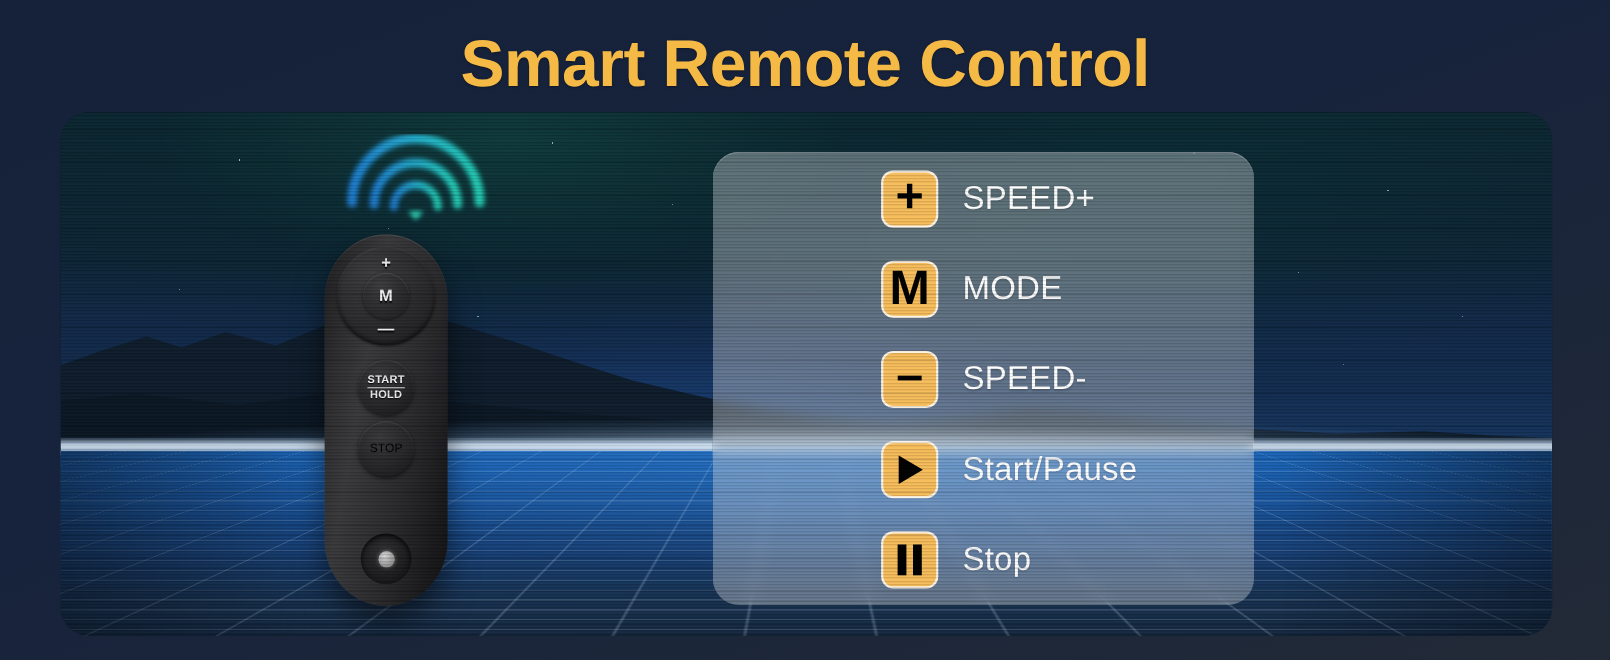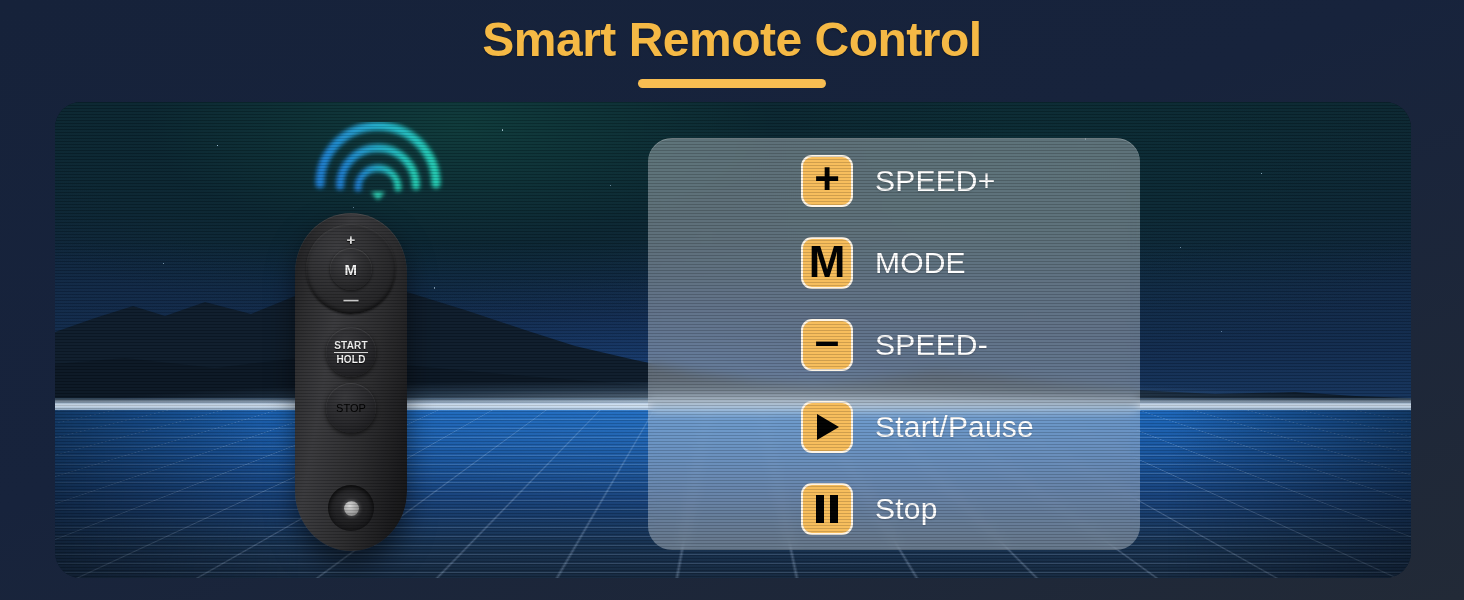--- a/index.html
+++ b/index.html
@@ -26,25 +26,25 @@
   #title-block {
     position: absolute;
     left: 0;
     top: 10px;
     width: 1464px;
     text-align: center;
   }
   #page-title {
     font-family: "Liberation Sans", sans-serif;
     font-weight: bold;
-    font-size: 48px;
+    font-size: 60px;
     letter-spacing: -0.5px;
     color: #f5b945;
     line-height: 60px;
-    margin: 0;
+    margin: 18px;
     text-shadow: 0 1px 2px rgba(0,0,0,.35);
   }
   #title-underline {
     margin: 9px auto 0 auto;
     width: 188px;
     height: 9px;
     border-radius: 5px;
     background: #f7bd52;
   }
 

